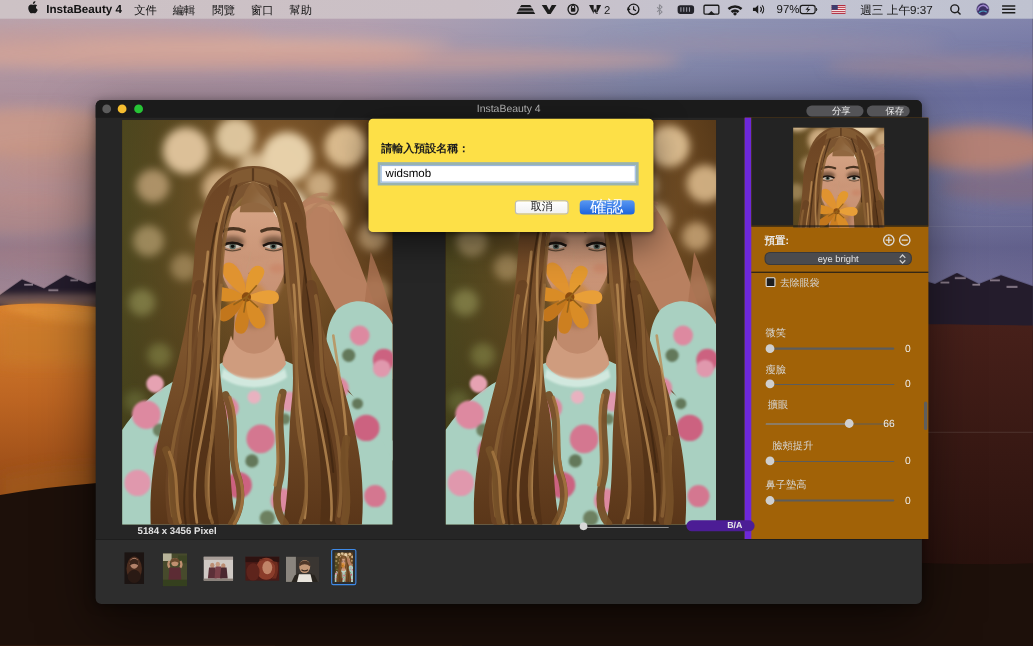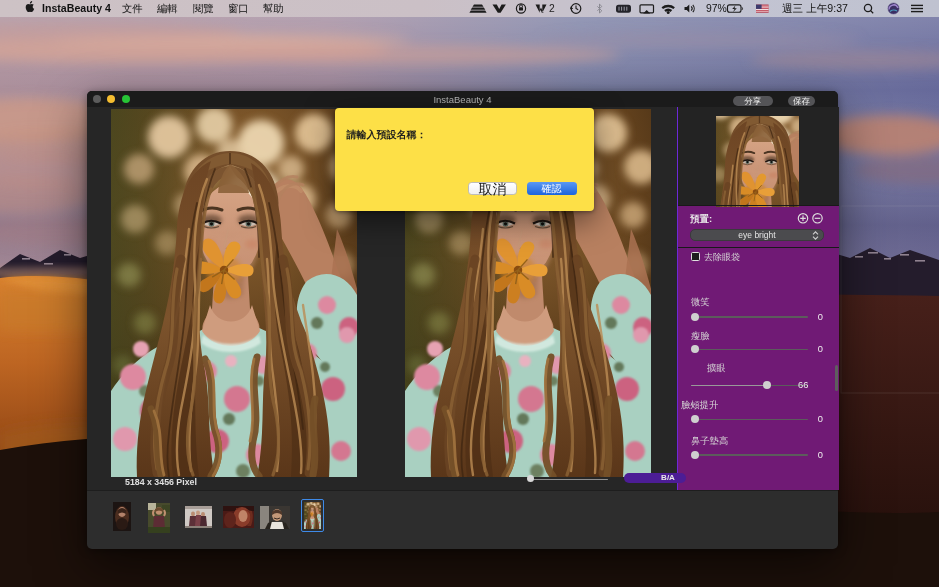--- a/index.html
+++ b/index.html
@@ -13,25 +13,25 @@
     background:linear-gradient(90deg,#cdc2c5 0%,#cbc0c6 45%,#c3c4d2 75%,#bfc2d0 100%);
     font-size:11px;color:#111;display:flex;align-items:center;}
   
   #win{left:87px;top:91px;width:751px;height:457px;background:#262626;
        border-radius:5px;box-shadow:0 18px 50px rgba(0,0,0,.55), 0 2px 10px rgba(0,0,0,.4);}
   #titlebar{left:0;top:0;width:751px;height:16px;background:#1b1b1b;
             border-radius:5px 5px 0 0;}
   .tl{width:8px;height:8px;border-radius:50%;top:4.2px;}
   #title{width:751px;text-align:center;top:3px;font-size:9.5px;color:#b4b4b4;}
   .topbtn{height:10.5px;border-radius:5.5px;background:#545457;color:#eee;
-          font-size:8.5px;line-height:10.5px;text-align:center;top:4.5px;}
+          font-size:8.5px;line-height:10.5px;text-align:center;top:4.5px;padding-left:12px;}
   
   .photo{top:17.5px;width:246px;height:368px;background:#30220f;}
   
-  #panel{left:590px;top:16px;width:161px;height:383px;background:#701a75;border-left:1px solid #6d28d9;}
+  #panel{left:590px;top:16px;width:161px;height:383px;background:#a16207;border-left:6px solid #6d28d9;}
   
   #bstrip{left:0;top:399px;width:751px;height:58px;background:#2d2d2d;border-top:1px solid #1e1e1e;border-radius:0 0 5px 5px;}
   
   #dialog{left:335px;top:108px;width:259px;height:103px;background:#fde047;
           border-radius:4px;box-shadow:0 10px 30px rgba(0,0,0,.5),0 1px 4px rgba(0,0,0,.4);}
 </style>
 </head>
 <body>
 <svg id="wall" class="abs" viewBox="0 0 939 587" preserveAspectRatio="none">
  <defs>
@@ -422,26 +422,26 @@
    <div class="abs" style="left:26px;top:144px;font-size:9px;color:#d6d6d6;">去除眼袋</div>
 
    <div class="abs" style="left:13px;top:188.5px;font-size:9.3px;color:#d6d6d6;">微笑</div>
    <div class="abs" style="left:13px;top:209px;width:117px;height:1.6px;background:#5c5c5c;border-radius:1px;"></div>
    <div class="abs" style="left:12.5px;top:205.6px;width:8.4px;height:8.4px;background:#cfcfcf;border-radius:50%;"></div>
    <div class="abs" style="left:120px;top:204.5px;width:25px;text-align:right;font-size:9.3px;color:#eee;">0</div>
    <div class="abs" style="left:13px;top:222.5px;font-size:9.3px;color:#d6d6d6;">瘦臉</div>
    <div class="abs" style="left:13px;top:241.5px;width:117px;height:1.6px;background:#5c5c5c;border-radius:1px;"></div>
    <div class="abs" style="left:12.5px;top:238.1px;width:8.4px;height:8.4px;background:#cfcfcf;border-radius:50%;"></div>
    <div class="abs" style="left:120px;top:237px;width:25px;text-align:right;font-size:9.3px;color:#eee;">0</div>
-   <div class="abs" style="left:29px;top:254.5px;font-size:9.3px;color:#d6d6d6;">擴眼</div>
+   <div class="abs" style="left:15px;top:254.5px;font-size:9.3px;color:#d6d6d6;">擴眼</div>
    <div class="abs" style="left:13px;top:277.5px;width:117px;height:1.6px;background:#5c5c5c;border-radius:1px;"></div>
    <div class="abs" style="left:13px;top:277.5px;width:76px;height:1.6px;background:#999;border-radius:1px;"></div>
    <div class="abs" style="left:84.8px;top:274.1px;width:8.4px;height:8.4px;background:#cfcfcf;border-radius:50%;"></div>
    <div class="abs" style="left:120px;top:273px;width:25px;text-align:left;font-size:9.3px;color:#eee;">66</div>
-   <div class="abs" style="left:3px;top:291.5px;font-size:9.3px;color:#d6d6d6;">臉頰提升</div>
+   <div class="abs" style="left:19px;top:291.5px;font-size:9.3px;color:#d6d6d6;">臉頰提升</div>
    <div class="abs" style="left:13px;top:311.5px;width:117px;height:1.6px;background:#5c5c5c;border-radius:1px;"></div>
    <div class="abs" style="left:12.5px;top:308.1px;width:8.4px;height:8.4px;background:#cfcfcf;border-radius:50%;"></div>
    <div class="abs" style="left:120px;top:307px;width:25px;text-align:right;font-size:9.3px;color:#eee;">0</div>
    <div class="abs" style="left:13px;top:327.5px;font-size:9.3px;color:#d6d6d6;">鼻子墊高</div>
    <div class="abs" style="left:13px;top:347px;width:117px;height:1.6px;background:#5c5c5c;border-radius:1px;"></div>
    <div class="abs" style="left:12.5px;top:343.6px;width:8.4px;height:8.4px;background:#cfcfcf;border-radius:50%;"></div>
    <div class="abs" style="left:120px;top:342.5px;width:25px;text-align:right;font-size:9.3px;color:#eee;">0</div>
    <div class="abs" style="left:156.5px;top:258px;width:3px;height:26px;background:#5e5e5e;border-radius:1.5px;"></div>
  </div>
   <div id="statusrow" class="abs" style="left:0;top:385px;width:590px;height:14px;">
@@ -498,15 +498,18 @@
     <path d="M26,17 L22,15 L24,23 L29,23 Z" fill="#28241e"></path>
   </svg>
   <div class="abs" style="left:214px;top:8px;width:23px;height:33px;border:1.6px solid #3e8ae8;border-radius:2px;box-sizing:border-box;"></div>
   <svg class="abs" style="left:217px;top:11px" width="17" height="27" viewBox="0 0 246 368" preserveAspectRatio="none">
         <use href="#portrait" width="246" height="368"></use>
       </svg>
  </div>
 </div>
 <div id="dialog" class="abs">
   <div class="abs" style="left:11.5px;top:20px;font-size:10px;font-weight:bold;color:#1d1d1d;">請輸入預設名稱：</div>
-  <div class="abs" style="left:133px;top:73.5px;width:49px;height:13px;background:linear-gradient(#ffffff,#f1f1f1);border:0.8px solid #bdbdbd;border-radius:3.5px;box-sizing:border-box;text-align:center;font-size:14px;line-height:12px;color:#1a1a1a;">取消</div>
-  <div class="abs" style="left:191.5px;top:73.5px;width:50px;height:13px;background:linear-gradient(#5a98f2,#1c64dd);border-radius:3.5px;box-sizing:border-box;text-align:center;font-size:10px;line-height:13px;color:#fff;">確認</div>
+  <div class="abs" style="left:10.5px;top:42px;width:230px;height:14px;background:#fff;border:1px solid #9ab8e0;box-shadow:0 0 0 2.6px rgba(100,155,230,.65);">
+    <div class="abs" style="left:4px;top:1px;font-size:10.5px;color:#000;">widsmob</div>
+  </div>
+  <div class="abs" style="left:133px;top:73.5px;width:49px;height:13px;background:linear-gradient(#ffffff,#f1f1f1);border:0.8px solid #bdbdbd;border-radius:3.5px;box-sizing:border-box;text-align:center;font-size:10px;line-height:12px;color:#1a1a1a;">取消</div>
+  <div class="abs" style="left:191.5px;top:73.5px;width:50px;height:13px;background:linear-gradient(#5a98f2,#1c64dd);border-radius:3.5px;box-sizing:border-box;text-align:center;font-size:15px;line-height:13px;color:#fff;">確認</div>
  </div>
 
 </body></html>

